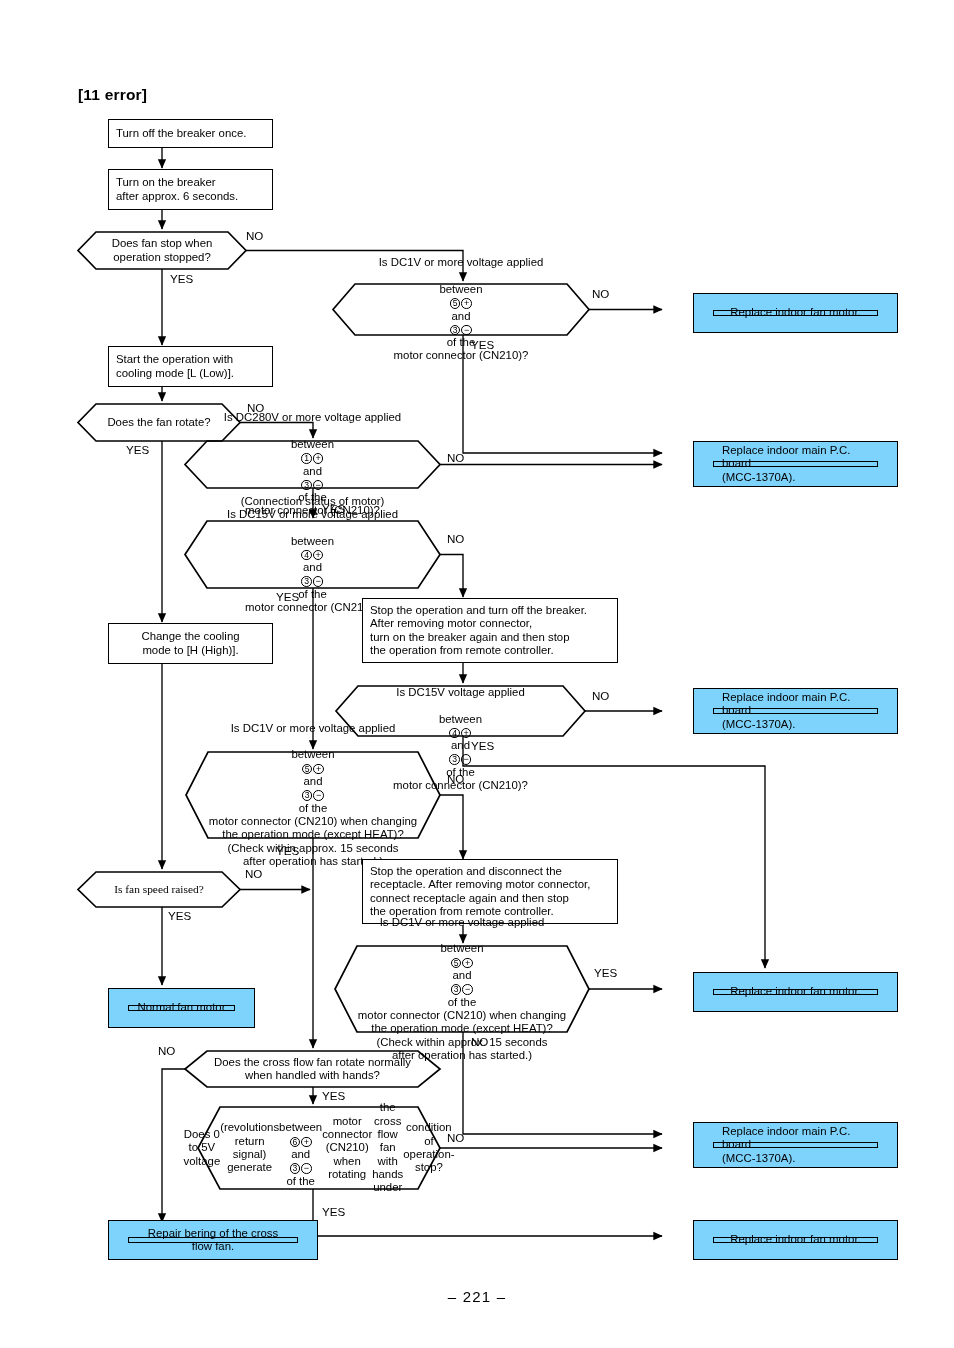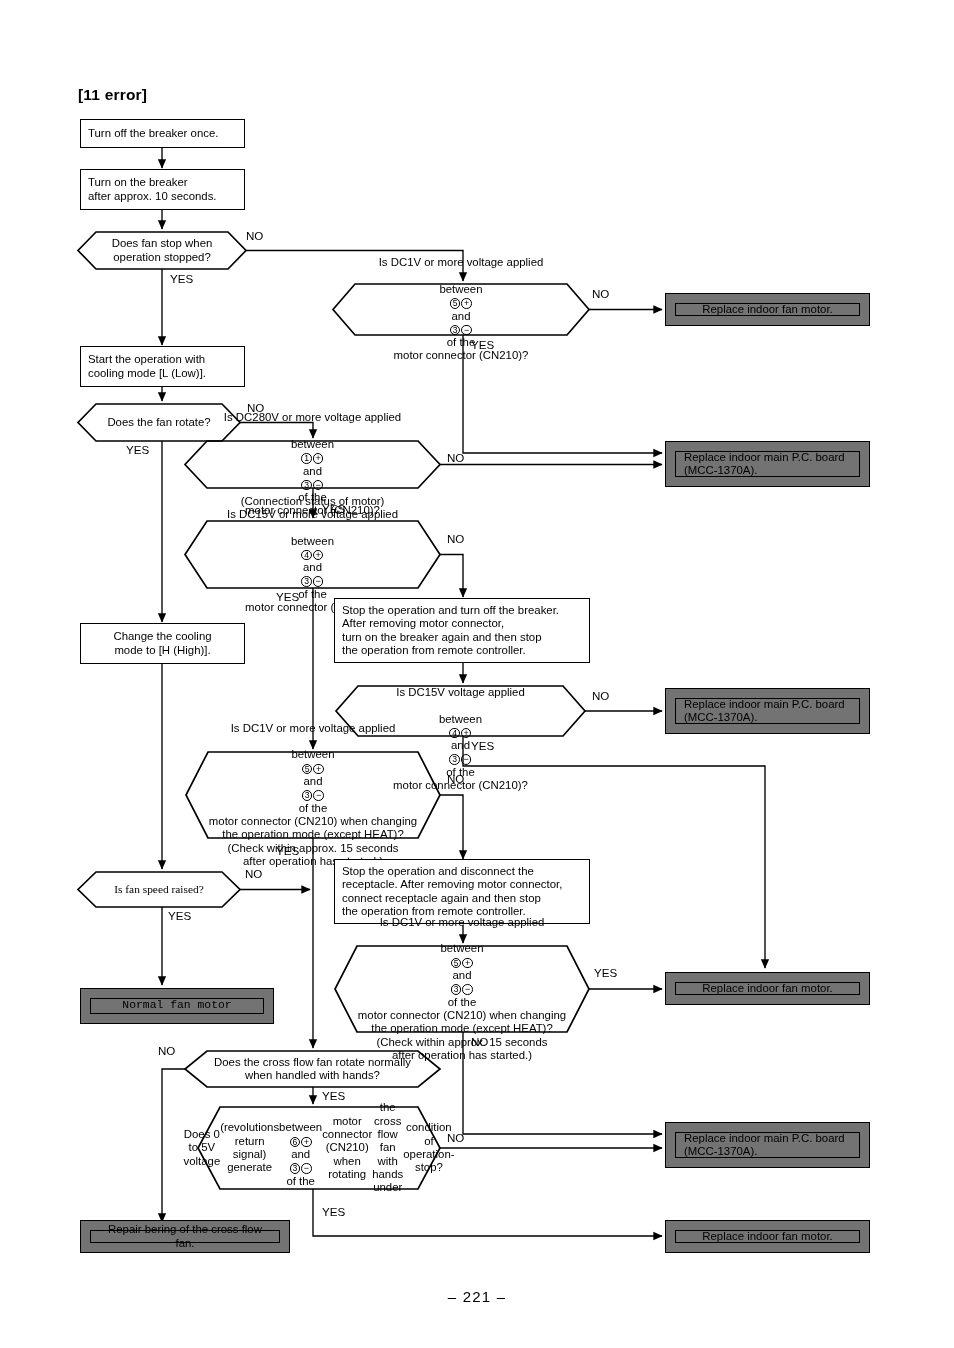--- a/index.html
+++ b/index.html
@@ -43,36 +43,37 @@
 
   
   .node{
     position:absolute;
     box-sizing:border-box;
     display:flex;
     align-items:center;
     font-size:11.4px;
     line-height:13.3px;
     white-space:pre-line;
+    margin-left:28px;
   }
 
   
   .proc{
     border:1.6px solid #000;
     background:#fff;
     justify-content:flex-start;
     padding:3px 7px;
   }
   .proc.center{justify-content:center;text-align:center;}
 
   
   .term{
     border:1.7px solid #000;
-    background:#737373;
-    padding:9px;
+    background:#7dd3fc;
+    padding:19px;
   }
   .term > .inner{
     border:1px solid #000;
     width:100%;
     height:100%;
     box-sizing:border-box;
     display:flex;
     align-items:center;
     padding:2px 8px;
     font-size:11.4px;
@@ -212,21 +213,21 @@
   </svg>
 
   <div class="abs" id="title">[11 error]</div>
 
   <div class="node proc" style="left:80px; top:119px; width:165px; height:29px;">
     <span>Turn off the breaker once.</span>
   </div>
 
   <div class="node proc" style="left:80px; top:169px; width:165px; height:41px;">
     <span>Turn on the breaker
-after approx. 10 seconds.</span>
+after approx. 6 seconds.</span>
   </div>
 
   <div class="hexlabel" style="left:88px; top:232px; width:148px; height:37px;">
     <span>Does fan stop when
 operation stopped?</span>
   </div>
   <div class="blabel" style="left:246px; top:230px;">NO</div>
   <div class="blabel" style="left:170px; top:273px;">YES</div>
 
   <div class="hexlabel" style="left:343px; top:284px; width:236px; height:51px; flex-direction:column; justify-content:center;">
@@ -352,21 +353,21 @@
   <div class="blabel" style="left:245px; top:868px;">NO</div>
   <div class="blabel" style="left:168px; top:910px;">YES</div>
 
   <div class="node proc" style="left:334px; top:859px; width:256px; height:65px;">
     <span>Stop the operation and disconnect the
 receptacle. After removing motor connector,
 connect receptacle again and then stop
 the operation from remote controller.</span>
   </div>
 
-  <div class="node term center" style="left:80px; top:988px; width:194px; height:36px;font-family:Liberation Mono, monospace;">
+  <div class="node term center" style="left:80px; top:988px; width:147px; height:36px;">
     <div class="inner">
       <span>Normal fan motor</span>
     </div>
   </div>
 
   <div class="hexlabel" style="left:340px; top:946px; width:244px; height:86px; flex-direction:column; justify-content:center;">
     <div>Is DC1V or more voltage applied</div>
     <div>
       <span>between</span>
       <span class="pin">5</span><span class="sgn">+</span>

